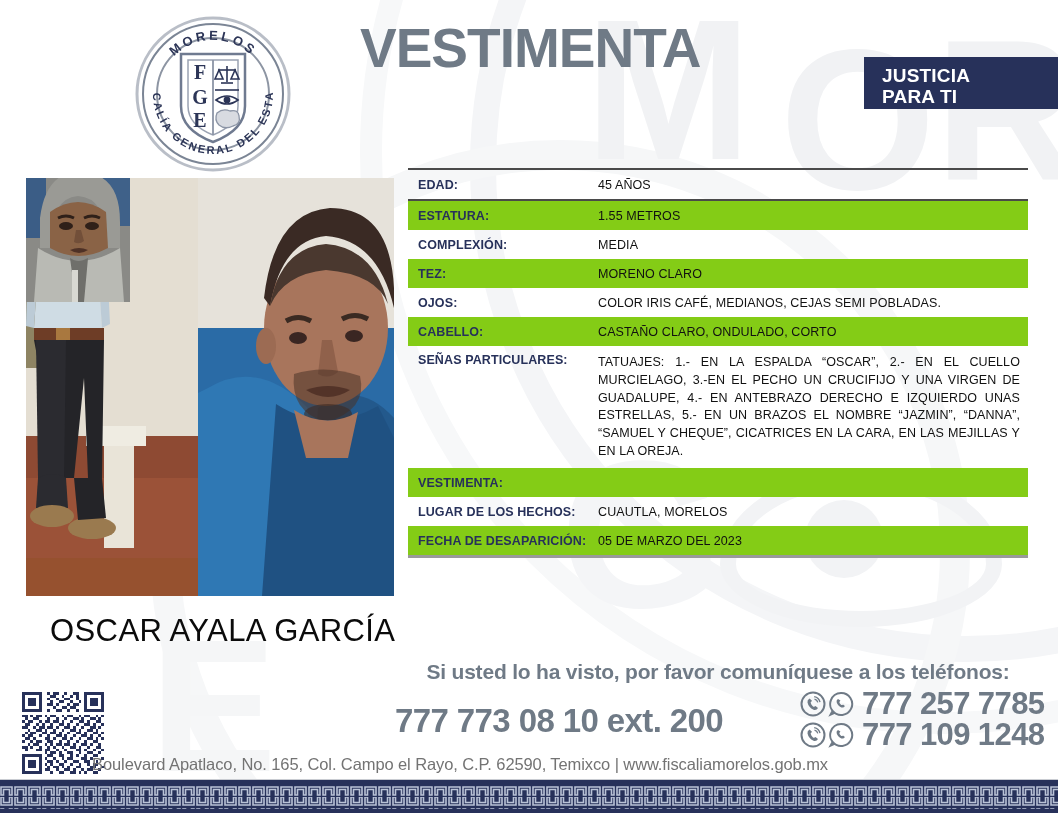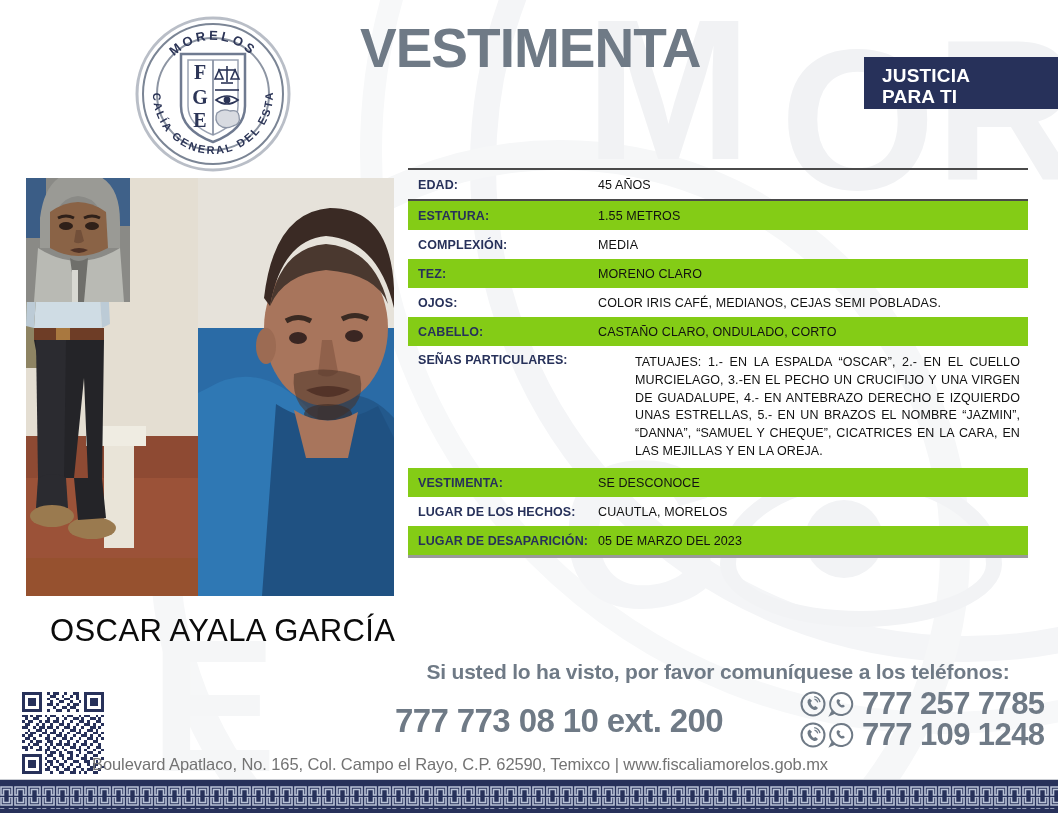--- a/index.html
+++ b/index.html
@@ -75,21 +75,21 @@
   .row.plain{background:transparent;}
   .lbl{
     width:190px;flex:0 0 190px;
     color:#27315a;font-size:12.5px;font-weight:bold;
     padding:8px 0 7px 10px;box-sizing:border-box;letter-spacing:.1px;
   }
   .val{
     flex:1;color:#111111;font-size:12.5px;font-weight:normal;
     padding:8px 10px 7px 0;box-sizing:border-box;letter-spacing:.1px;
   }
-  .row.senas .val{text-align:justify;line-height:1.42;padding-right:8px;margin-left:37px;}
+  .row.senas .val{text-align:justify;line-height:1.42;padding-right:8px;}
   .row.senas{min-height:104px;}
   .row.senas .lbl{padding-top:7px;}
 
   
   .contact{position:absolute;left:0;top:650px;width:1058px;height:110px;z-index:2;}
   .cta{
     position:absolute;left:398px;top:10px;width:640px;
     color:#6f7a86;font-size:21px;font-weight:bold;letter-spacing:-.2px;text-align:center;
   }
   .tel-main{
@@ -295,30 +295,29 @@
     <div class="val">CASTAÑO CLARO, ONDULADO, CORTO</div>
   </div>
 
   <div class="row plain senas">
     <div class="lbl">SEÑAS PARTICULARES:</div>
     <div class="val">TATUAJES: 1.- EN LA ESPALDA “OSCAR”, 2.- EN EL CUELLO MURCIELAGO, 3.-EN EL PECHO UN CRUCIFIJO Y UNA VIRGEN DE GUADALUPE, 4.- EN ANTEBRAZO DERECHO E IZQUIERDO UNAS ESTRELLAS, 5.- EN UN BRAZOS EL NOMBRE “JAZMIN”, “DANNA”, “SAMUEL Y CHEQUE”, CICATRICES EN LA CARA, EN LAS MEJILLAS Y EN LA OREJA.</div>
   </div>
 
   <div class="row alt">
     <div class="lbl">VESTIMENTA:</div>
-    <div class="val">SE DESCONOCE</div>
   </div>
 
   <div class="row plain">
     <div class="lbl">LUGAR DE LOS HECHOS:</div>
     <div class="val">CUAUTLA, MORELOS</div>
   </div>
 
   <div class="row alt">
-    <div class="lbl">LUGAR DE DESAPARICIÓN:</div>
+    <div class="lbl">FECHA DE DESAPARICIÓN:</div>
     <div class="val">05 DE MARZO DEL 2023</div>
   </div>
 
   <div class="rule-bot"></div>
 </div>
 
 <div class="contact">
   <div class="cta">Si usted lo ha visto, por favor comuníquese a los teléfonos:</div>
   <div class="tel-main">777 773 08 10 ext. 200</div>
 

